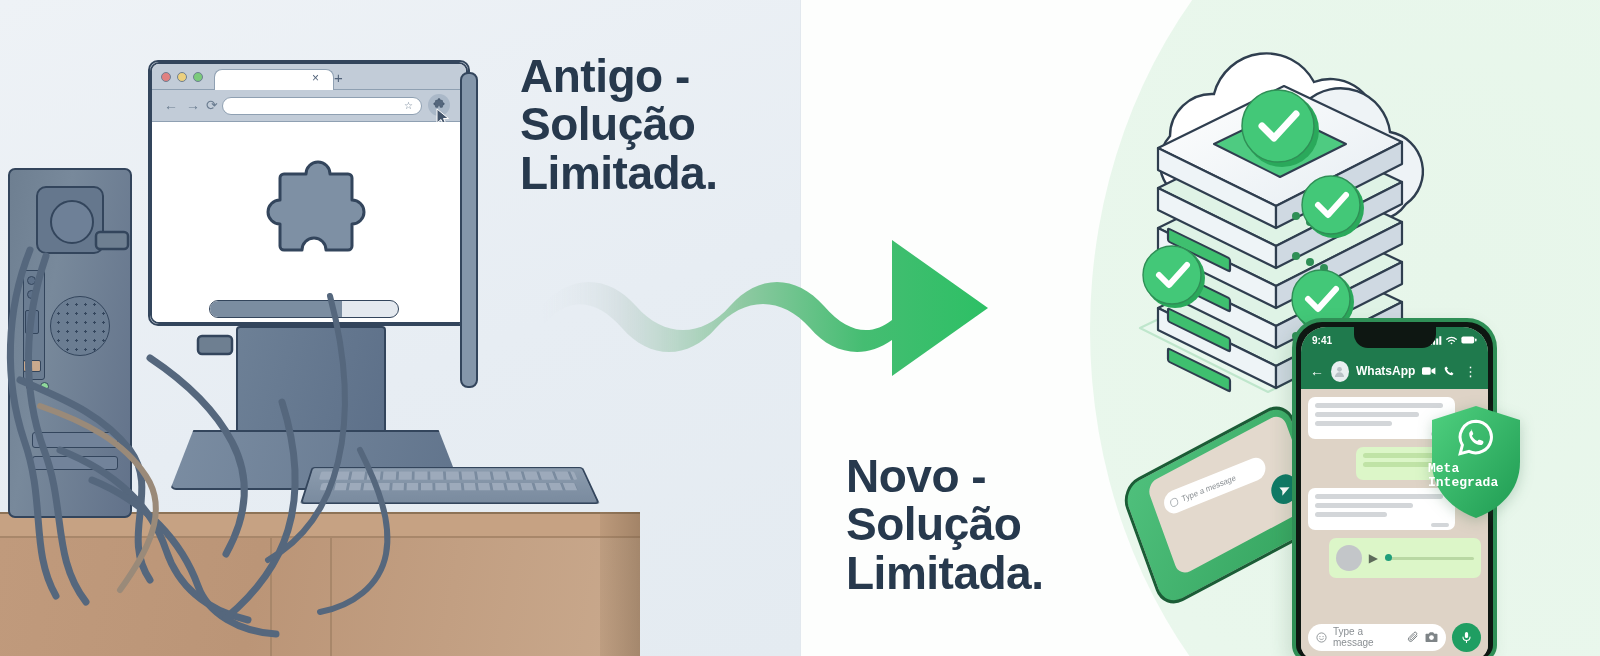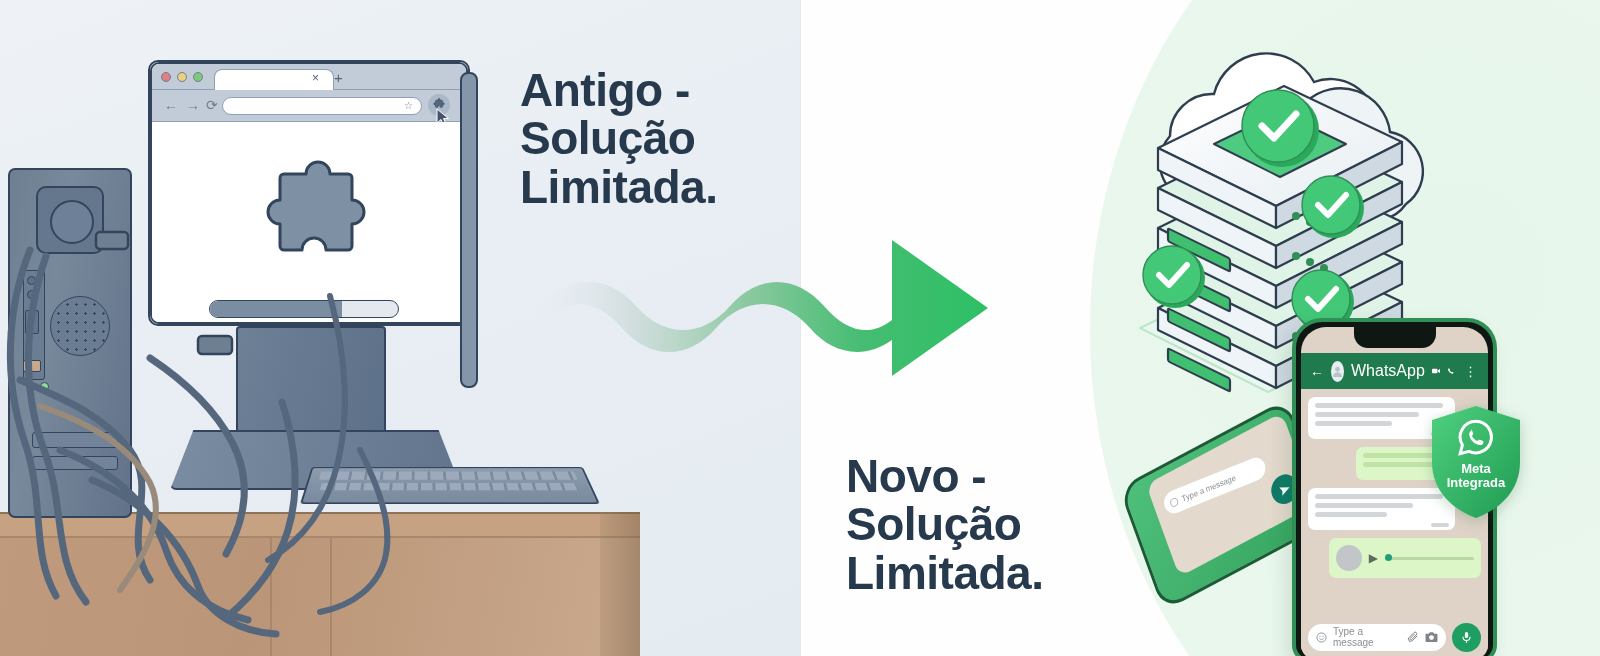--- a/index.html
+++ b/index.html
@@ -165,21 +165,21 @@
     background:repeating-linear-gradient(90deg,#9daabb 0 12px,#7a8b9f 12px 15px);
     border-radius:2px;
   }
   .cables { position:absolute; left:0; top:150px; width:660px; height:506px; pointer-events:none; }
 
   
   .heading {
     position:absolute; font-weight:700; color:#27394d;
     font-size:46px; line-height:1.05; letter-spacing:-.5px;
   }
-  .heading-left { left:520px; top:66px; }
+  .heading-left { left:520px; top:52px; }
   .heading-right { left:846px; top:452px; }
 
   
   .arrow-wrap { position:absolute; left:520px; top:228px; width:480px; height:160px; }
 
   
   .servers { position:absolute; left:1110px; top:40px; width:330px; height:360px; }
 
   .phone {
     position:absolute; left:1292px; top:318px; width:205px; height:345px;
@@ -198,21 +198,21 @@
     position:absolute; left:0; top:0; width:100%; height:26px;
     background:#1f7a4d; color:#fff; font-size:10px; font-weight:700;
     display:flex; align-items:center; justify-content:space-between; padding:0 11px;
   }
   .wa-header {
     position:absolute; left:0; top:26px; width:100%; height:36px;
     background:#1f7a4d; color:#fff; display:flex; align-items:center; gap:7px; padding:0 9px;
   }
   .wa-avatar { width:21px;height:21px;border-radius:50%;background:#e9eff0;
      display:flex;align-items:center;justify-content:center; }
-  .wa-title { font-size:16px; font-weight:400; flex:1; }
+  .wa-title { font-size:12px; font-weight:700; flex:1; }
   .chat { position:absolute; left:0; top:62px; width:100%; bottom:44px;
      background:#ded3c6; padding:8px 7px; }
   .bub { border-radius:7px; padding:6px 7px 9px; margin-bottom:8px; position:relative; }
   .bub-in { background:#fff; width:85%; }
   .bub-out { background:#dcf6c8; width:72%; margin-left:auto; }
   .ln { height:5px; border-radius:3px; margin-bottom:4px; }
   .bub-in .ln { background:#d3d6d9; }
   .bub-out .ln { background:#c0e3a6; }
   .stamp { position:absolute; right:6px; bottom:3px; width:18px; height:4px;
      border-radius:2px; background:#d3d6d9; }
@@ -252,22 +252,22 @@
   }
   .pb-send { position:absolute; right:10px; bottom:14px; width:28px;height:28px;
      border-radius:50%; background:#0f7a66; display:flex;align-items:center;justify-content:center; }
 
   .shield {
     position:absolute; left:1428px; top:404px; width:96px; height:116px;
     z-index:9;
     filter:drop-shadow(0 3px 7px rgba(30,100,60,.25));
   }
   .shield-txt {
-    position:absolute; left:0; top:58px; width:100%; text-align:center;
-    color:#fff; font-size:13px; font-weight:700; line-height:1.08; z-index:10;
+    position:absolute; left:0; top:58px; width:100%; 
+    color:#fff; font-size:13px; font-weight:700; line-height:1.08; z-index:10;font-family:Liberation Mono, monospace;
   }
 </style>
 </head>
 <body>
 
 <div class="stage">
 
   <div class="panel-left">
 
     <div class="desk-top"></div>
@@ -506,20 +506,40 @@
             <path d="M3 20 L21 12 L3 4 L6 12 Z" fill="#fff"></path>
           </svg>
       </div>
     </div>
   </div>
 
   <div class="phone">
     <div class="phone-screen">
       <div class="notch"></div>
 
+      <div class="statusbar">
+        <span>9:41</span>
+        <span style="display:flex;align-items:center;gap:4px">
+          <svg width="12" height="9" viewBox="0 0 14 10">
+            <rect x="0" y="7" width="2.4" height="3" fill="#fff"></rect>
+              <rect x="3.6" y="5" width="2.4" height="5" fill="#fff"></rect>
+            <rect x="7.2" y="2.6" width="2.4" height="7.4" fill="#fff"></rect>
+              <rect x="10.8" y="0" width="2.4" height="10" fill="#fff"></rect>
+          </svg>
+          <svg width="11" height="9" viewBox="0 0 14 10">
+            <path d="M1 3.4 a9 9 0 0 1 12 0" fill="none" stroke="#fff" stroke-width="1.6" stroke-linecap="round"></path>
+            <path d="M3.4 6 a5.6 5.6 0 0 1 7.2 0" fill="none" stroke="#fff" stroke-width="1.6" stroke-linecap="round"></path>
+            <circle cx="7" cy="8.6" r="1.2" fill="#fff"></circle>
+          </svg>
+          <svg width="16" height="8" viewBox="0 0 20 10">
+            <rect x="0.5" y="0.5" width="16" height="9" rx="2.2" fill="#fff"></rect>
+            <rect x="17.6" y="3.2" width="1.8" height="3.6" rx="0.8" fill="#fff"></rect>
+          </svg>
+        </span>
+      </div>
 
       <div class="wa-header">
         <span style="font-size:14px;line-height:1">←</span>
         <span class="wa-avatar">
           <svg width="13" height="13" viewBox="0 0 24 24">
             <circle cx="12" cy="8" r="4.4" fill="#b9c2c6"></circle>
             <path d="M3.5 22 a8.5 8.5 0 0 1 17 0 z" fill="#b9c2c6"></path>
           </svg>
         </span>
         <span class="wa-title">WhatsApp</span>

